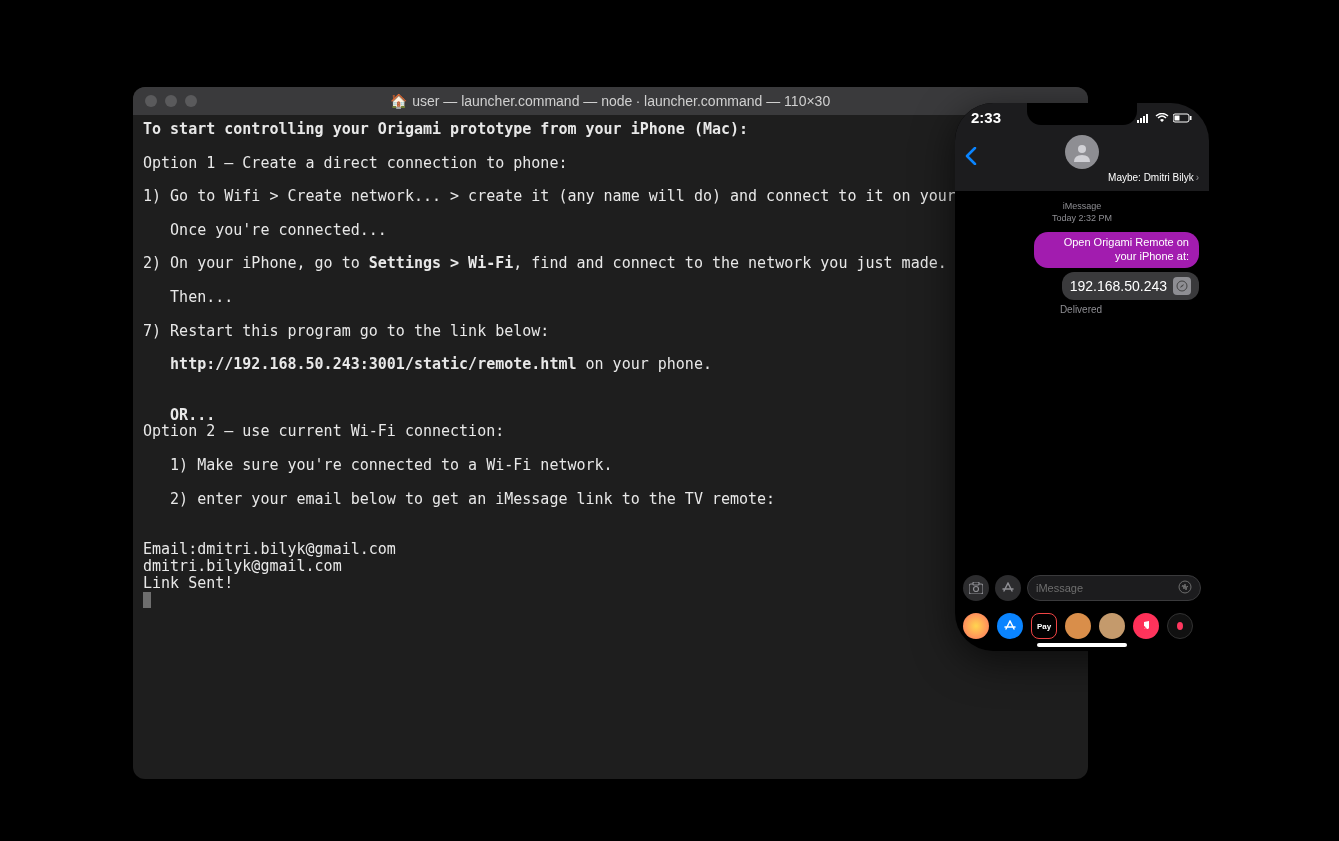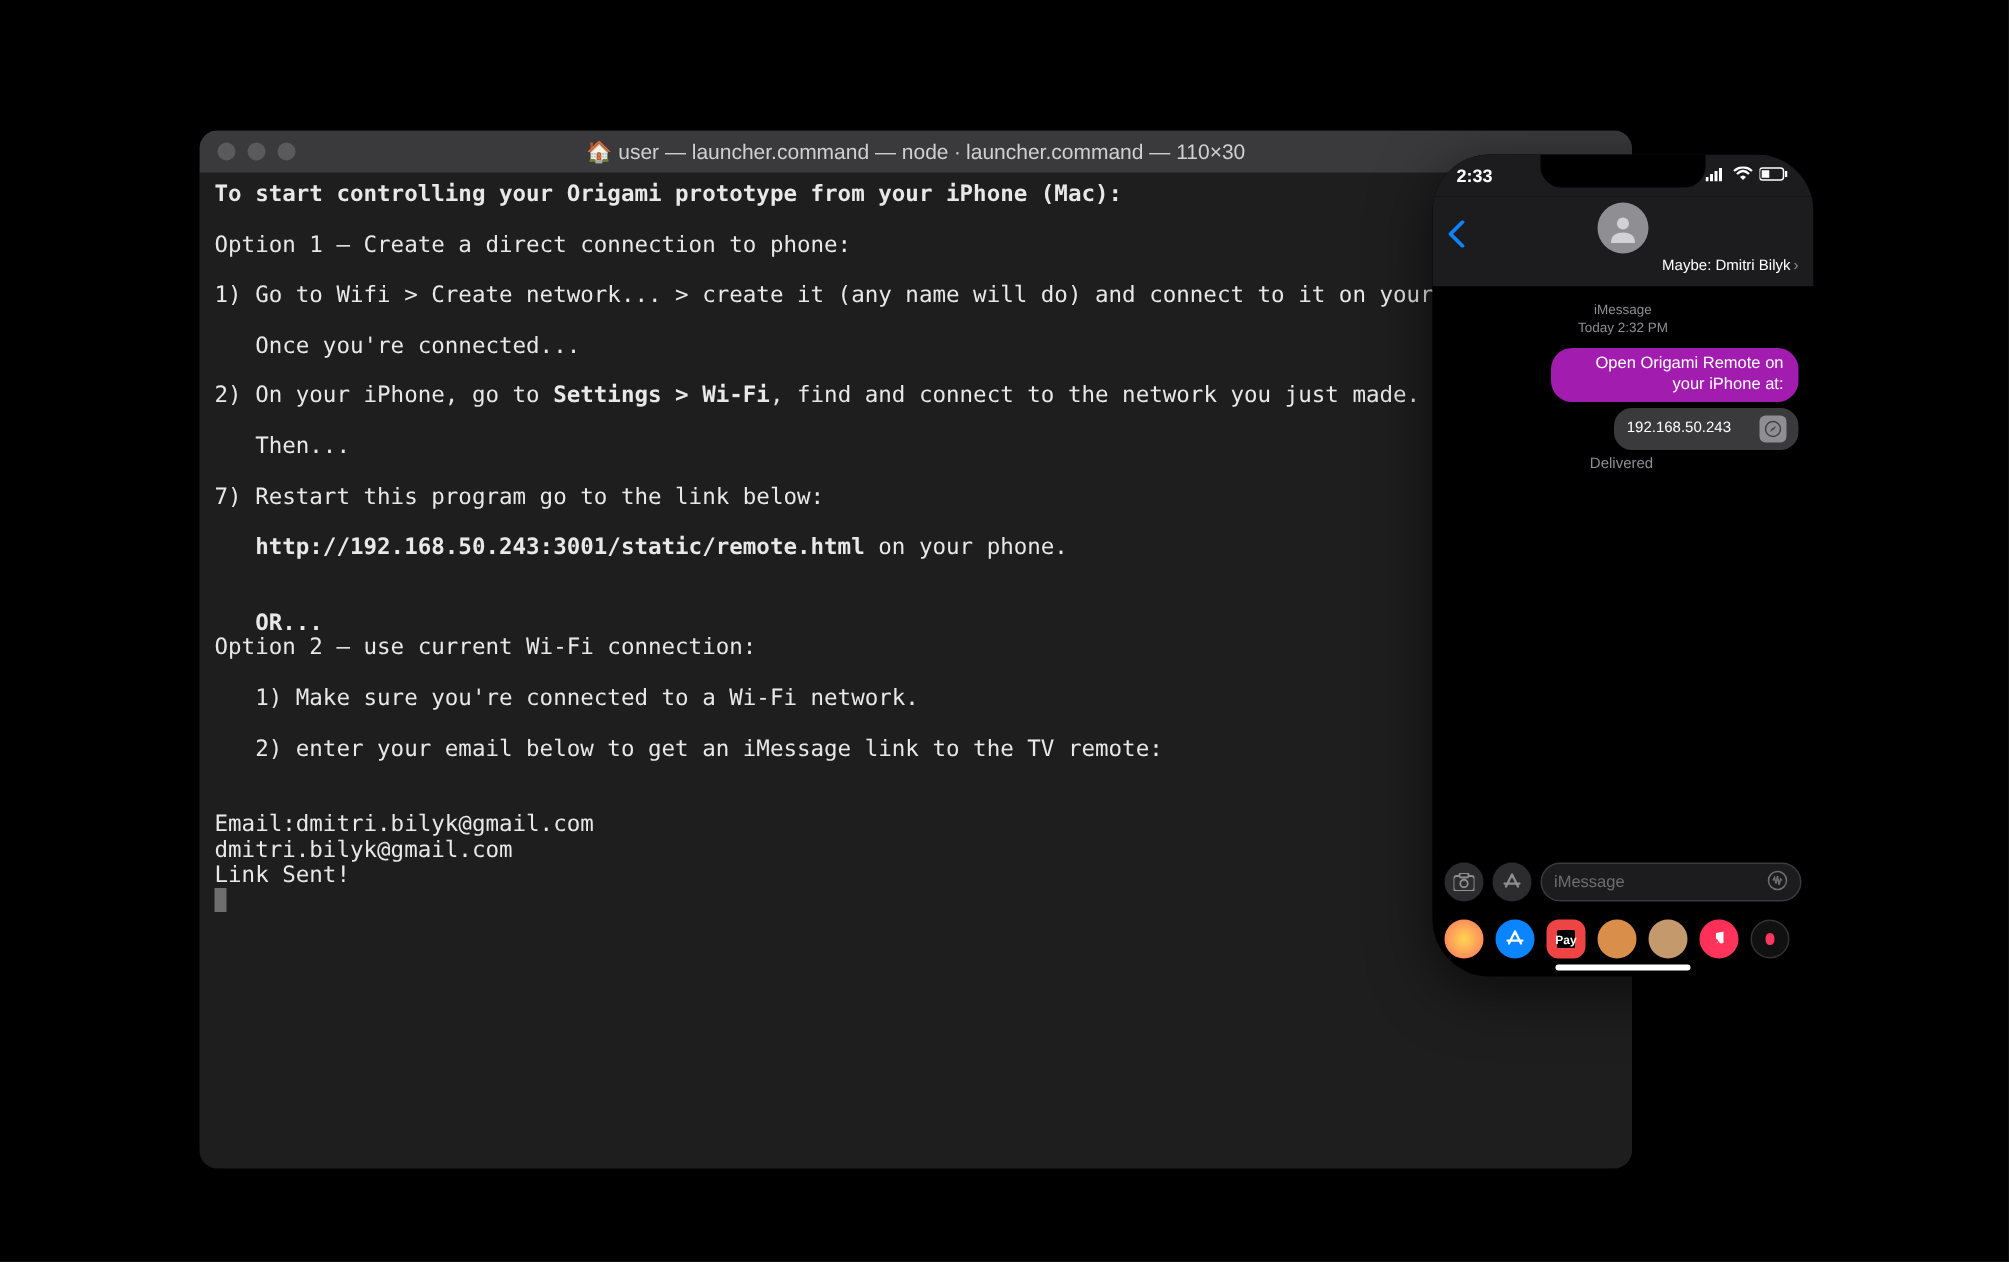--- a/index.html
+++ b/index.html
@@ -76,21 +76,21 @@
     box-shadow: 0 10px 40px rgba(0,0,0,0.6);
     overflow: hidden;
   }
   .iphone-statusbar {
     height: 28px;
     display: flex;
     align-items: center;
     justify-content: space-between;
     padding: 0 16px;
     color: #fff;
-    font-size: 12px;
+    font-size: 15px;
     font-weight: 600;
     background: #1c1c1e;
   }
   .status-icons { display: flex; gap: 4px; align-items: center; }
   .notch {
     position: absolute;
     top: 0; left: 50%; transform: translateX(-50%);
     width: 110px; height: 22px;
     background: #000;
     border-radius: 0 0 14px 14px;
@@ -141,26 +141,26 @@
     font-size: 11px;
     padding: 4px 10px;
     border-radius: 14px;
     max-width: 165px;
     line-height: 1.25;
     text-align: right;
   }
   .bubble-gray {
     background: #3a3a3c;
     color: #fff;
-    font-size: 10px;
+    font-size: 14px;
     padding: 5px 8px;
     border-radius: 12px;
     display: flex;
     align-items: center;
-    gap: 19px;
+    gap: 6px;
   }
   .link-icon-sq {
     width: 18px; height: 18px; border-radius: 4px;
     background: #8e8e93;
     display: flex; align-items: center; justify-content: center;
   }
   .delivered {
     text-align: center;
     color: #8e8e93;
     font-size: 10px;
@@ -358,21 +358,21 @@
     </div>
   </div>
 
   <div class="iphone-appstrip">
     <div class="app-pill" style="background:radial-gradient(circle,#ffd54f,#ff6f61);"></div>
     <div class="app-pill" style="background:#0a84ff;display:flex;align-items:center;justify-content:center;">
       <svg width="12" height="12" viewBox="0 0 12 12">
           <path d="M6 1 L2 9 M6 1 L10 9 M1 7 L11 7" stroke="#fff" stroke-width="1.5" stroke-linecap="round"></path>
         </svg>
     </div>
-    <div class="app-pill wide" style="background:#000;border:7px solid #ef4444;display:flex;align-items:center;justify-content:center;color:#fff;font-size:8px;font-weight:600;">Pay</div>
+    <div class="app-pill wide" style="background:#000;border:1px solid #ef4444;display:flex;align-items:center;justify-content:center;color:#fff;font-size:8px;font-weight:600;">Pay</div>
     <div class="app-pill" style="background:#d98e4a;"></div>
     <div class="app-pill" style="background:#c49a6c;"></div>
     <div class="app-pill" style="background:linear-gradient(135deg,#ff2d55,#ff375f);display:flex;align-items:center;justify-content:center;">
       <svg width="10" height="10" viewBox="0 0 10 10">
           <path d="M3 8 A1.5 1.5 0 1 0 3 5 V1 L8 0 V6 A1.5 1.5 0 1 1 7 5" fill="#fff"></path>
         </svg>
     </div>
     <div class="app-pill" style="background:#111;border:1px solid #333;display:flex;align-items:center;justify-content:center;">
       <svg width="10" height="10" viewBox="0 0 10 10">
           <path d="M5 1 Q8 1 8 5 Q8 9 5 9 Q2 9 2 5 Q2 1 5 1" fill="#ff375f"></path>

